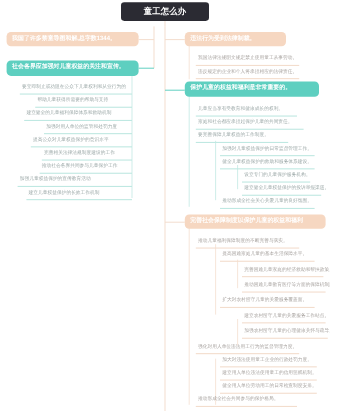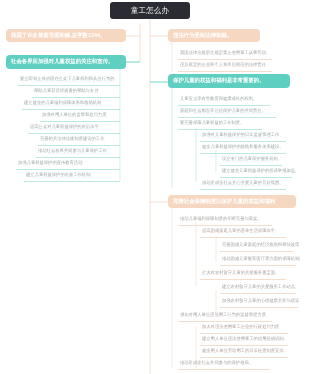--- a/index.html
+++ b/index.html
@@ -42,21 +42,21 @@
     background: #2b2b33;
     border-radius: 3px;
     display: flex;
     align-items: center;
     justify-content: center;
     z-index: 5;
   }
   .root-label {
     color: #ffffff;
     font-size: 7.5px;
-    font-weight: normal;
+    font-weight: bold;
     letter-spacing: 0.2px;
     white-space: nowrap;
     transform: scale(1, 1.05);
   }
 
   
   .pill {
     position: absolute;
     border-radius: 4px;
     display: flex;

